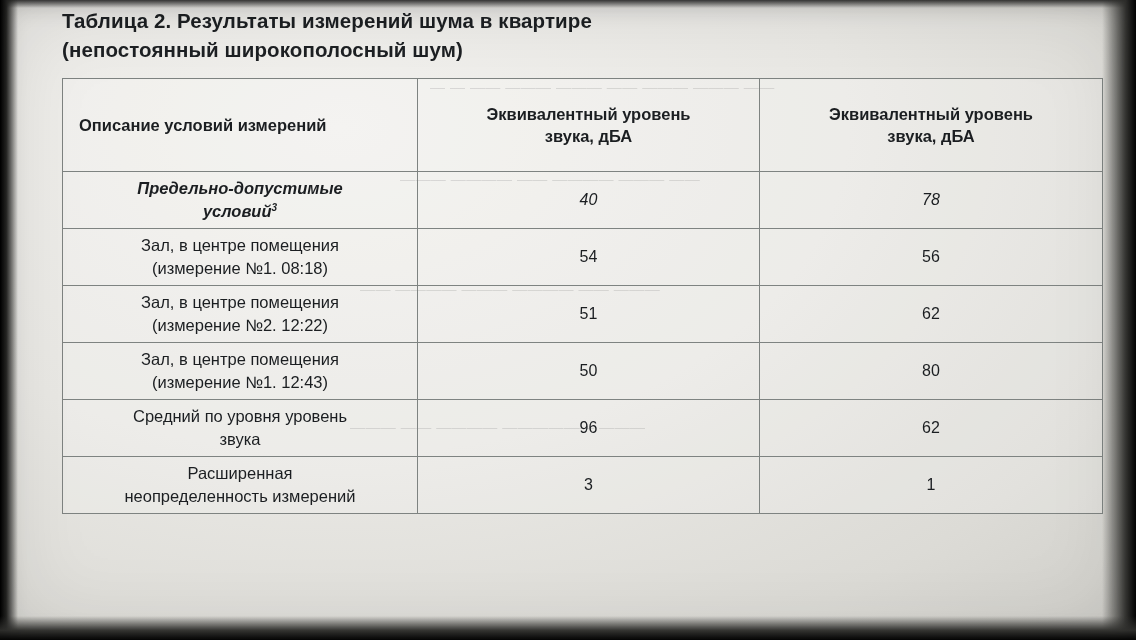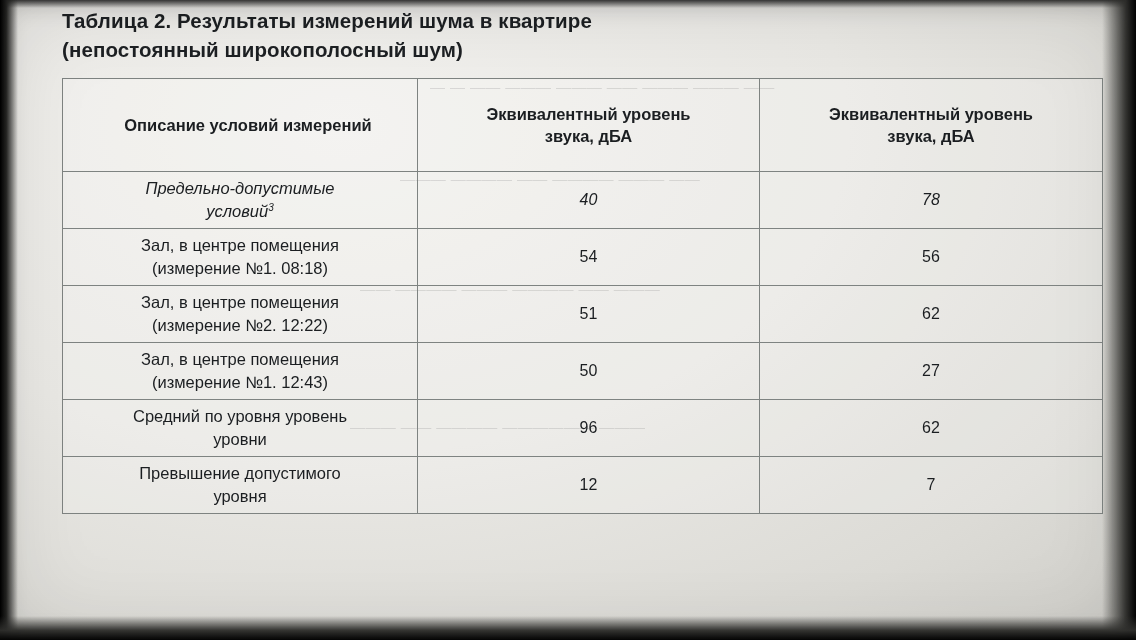--- a/index.html
+++ b/index.html
@@ -108,33 +108,34 @@
   th.head {
     height: 92px;
     font-size: 16.5px;
     font-weight: bold;
     color: #1b1e21;
     line-height: 1.35;
     text-align: center;
     padding: 0 14px;
   }
   th.head.left {
-    text-align: center;
+    text-align: left;
     padding-left: 16px;
   }
 
   td.desc {
     font-size: 16.5px;
     color: #1b1e21;
     line-height: 1.4;
     padding: 9px 10px 10px 18px;
     height: 56px;
   }
   td.desc.italic {
     font-style: italic;
+    font-weight: bold;
   }
   td.val {
     font-size: 16px;
     color: #1b1e21;
     text-align: center;
     height: 56px;
   }
   td.val.italic { font-style: italic; }
 
   sup.fn {
@@ -210,35 +211,35 @@
           </td>
           <td class="val">51</td>
           <td class="val">62</td>
         </tr>
         <tr>
           <td class="desc">
             <span>Зал, в центре помещения</span><br>
             <span>(измерение №1. 12:43)</span>
           </td>
           <td class="val">50</td>
-          <td class="val">27</td>
+          <td class="val">80</td>
         </tr>
         <tr>
           <td class="desc">
             <span>Средний по уровня уровень</span><br>
-            <span>уровни</span>
+            <span>звука</span>
           </td>
           <td class="val">96</td>
           <td class="val">62</td>
         </tr>
         <tr>
           <td class="desc">
-            <span>Превышение допустимого</span><br>
-            <span>уровня</span>
-          </td>
-          <td class="val">12</td>
-          <td class="val">7</td>
+            <span>Расширенная</span><br>
+            <span>неопределенность измерений</span>
+          </td>
+          <td class="val">3</td>
+          <td class="val">1</td>
         </tr>
       </tbody>
     </table>
 
   </div>
 </div>
 
 </body></html>

